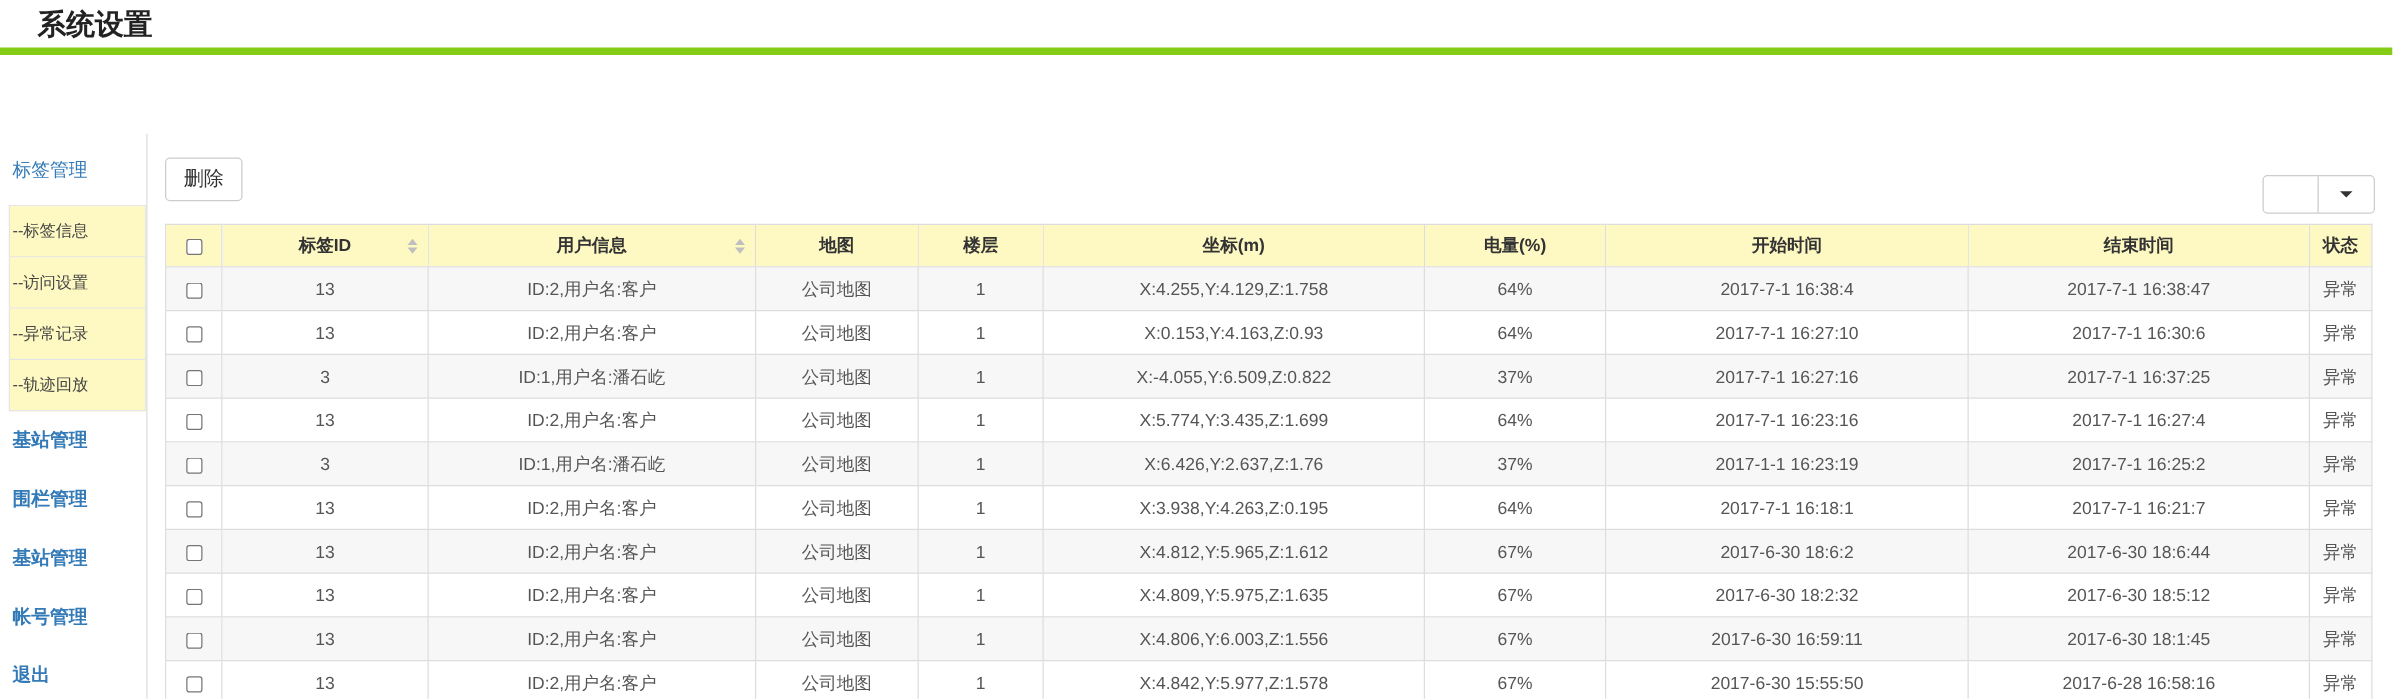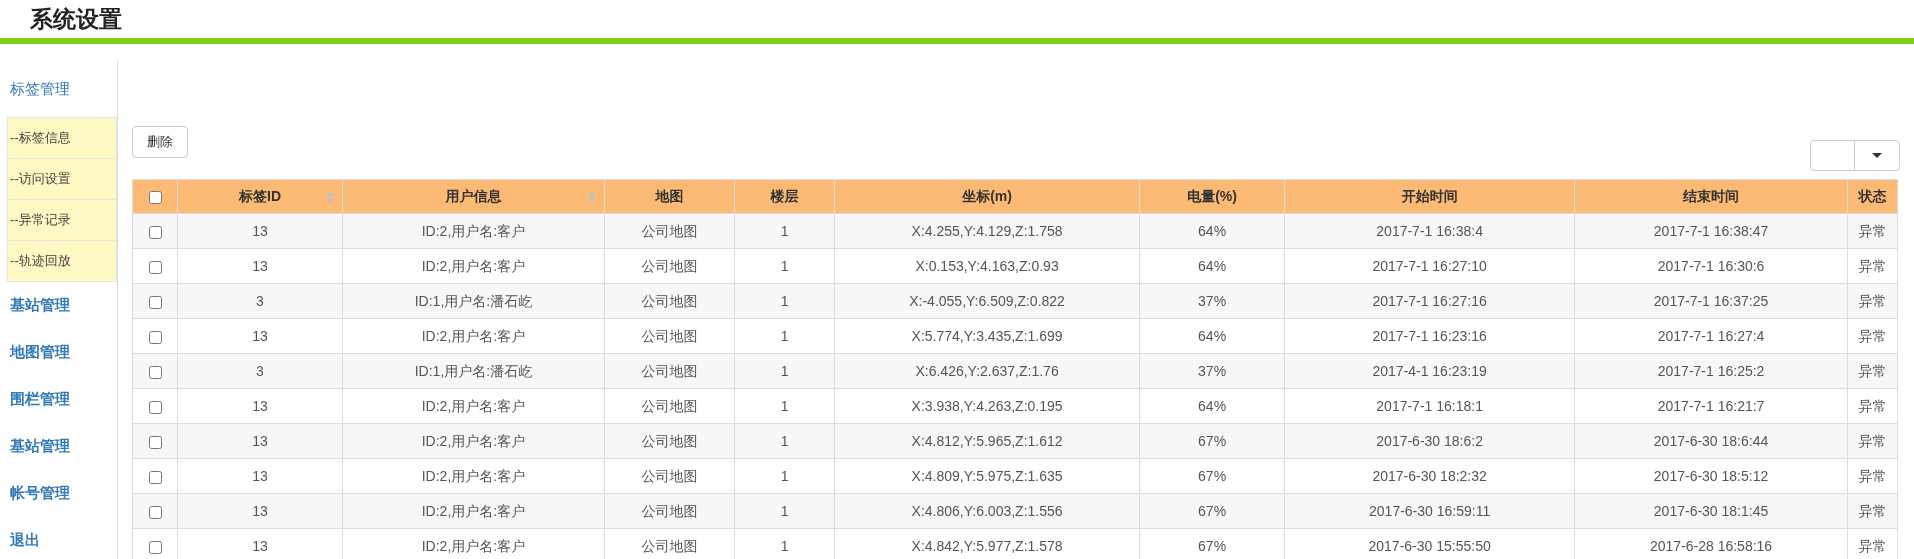--- a/index.html
+++ b/index.html
@@ -15,30 +15,30 @@
   
   .content{display:flex;height:520px;align-items:flex-end;}
   .sidebar{width:118px;flex:0 0 118px;border-right:1px solid var(--border);padding-top:10px;box-sizing:border-box;}
   .nav-primary{color:var(--link);font-size:15px;padding:10px 0 10px 10px;cursor:pointer;white-space:nowrap;}
   #nav-rest .nav-primary{padding:14px 0 14px 10px;font-weight:bold;}
   .nav-sub{list-style:none;margin:8px 0 0 7px;padding:0;border:1px solid #e5e5e5;border-bottom:none;}
   .nav-sub li{border-bottom:1px solid #e5e5e5;padding:11px 2px 11px 2px;font-size:13px;color:#444;cursor:pointer;white-space:nowrap;background:#fef9c3;}
   .main{flex:1;padding:0 16px 0 14px;min-width:0;}
   
   .toolbar{position:relative;height:63px;}
-  .btn-delete{position:absolute;left:0;top:10px;padding:6px 14px;font-size:13px;color:#333;background:#fff;border:1px solid #ccc;border-radius:4px;cursor:pointer;font-family:inherit;}
+  .btn-delete{position:absolute;left:0;top:10px;padding:6px 14px;font-size:16px;color:#333;background:#fff;border:1px solid #ccc;border-radius:4px;cursor:pointer;font-family:inherit;}
   .page-size{position:absolute;right:-2px;bottom:8px;width:90px;height:31px;border:1px solid #ccc;border-radius:4px;display:flex;box-sizing:border-box;background:#fff;cursor:pointer;}
   .ps-value{flex:1;border-right:1px solid #ccc;font-size:13px;line-height:29px;text-align:center;color:#333;}
   .ps-btn{width:44px;display:flex;align-items:center;justify-content:center;}
   .caret{display:inline-block;width:0;height:0;border-left:5px solid transparent;border-right:5px solid transparent;border-top:5px solid #333;}
   
   table{width:100%;border-collapse:collapse;table-layout:fixed;font-size:14px;}
   th,td{border:1px solid var(--border);text-align:center;padding:0 2px;height:33px;line-height:33px;overflow:hidden;white-space:nowrap;box-sizing:border-box;}
   td{height:34px;line-height:34px;color:#555;}
-  th{font-weight:bold;color:#333;position:relative;background:#fdba74;}
+  th{font-weight:bold;color:#333;position:relative;background:#fef9c3;}
   tbody tr:nth-child(odd) td{background:var(--stripe);}
   tbody tr:nth-child(even) td{background:#fff;}
   input[type=checkbox]{width:13px;height:13px;margin:0;vertical-align:middle;cursor:pointer;}
   col.c0{width:2.55%}col.c1{width:9.35%}col.c2{width:14.84%}col.c3{width:7.37%}col.c4{width:5.67%}
   col.c5{width:17.28%}col.c6{width:8.22%}col.c7{width:16.43%}col.c8{width:15.46%}col.c9{width:2.83%}
   .sort-icon{position:absolute;right:8px;top:50%;margin-top:-7px;width:8px;height:14px;display:inline-block;cursor:pointer;}
   .sort-icon::before{content:"";position:absolute;top:1px;left:0;border-left:4px solid transparent;border-right:4px solid transparent;border-bottom:5px solid #bfbfbf;}
   .sort-icon::after{content:"";position:absolute;bottom:1px;left:0;border-left:4px solid transparent;border-right:4px solid transparent;border-top:5px solid #bfbfbf;}
 </style>
 </head>
@@ -53,21 +53,20 @@
   <aside class="sidebar">
     <div class="nav-primary">标签管理</div>
     <ul class="nav-sub" id="nav-sub">
         <li>--标签信息</li>
         <li>--访问设置</li>
         <li>--异常记录</li>
         <li>--轨迹回放</li>
       </ul>
     <nav id="nav-rest">
         <div class="nav-primary">基站管理</div>
-        <div class="nav-primary">地图管理</div>
         <div class="nav-primary">围栏管理</div>
         <div class="nav-primary">基站管理</div>
         <div class="nav-primary">帐号管理</div>
         <div class="nav-primary">退出</div>
       </nav>
   </aside>
 
   <main class="main">
     <div class="toolbar">
       <button class="btn-delete">删除</button>
@@ -158,21 +157,21 @@
             <td>异常</td>
           </tr>
           <tr>
             <td><input type="checkbox" style=""></td>
             <td>3</td>
             <td>ID:1,用户名:潘石屹</td>
             <td>公司地图</td>
             <td>1</td>
             <td>X:6.426,Y:2.637,Z:1.76</td>
             <td>37%</td>
-            <td>2017-4-1 16:23:19</td>
+            <td>2017-1-1 16:23:19</td>
             <td>2017-7-1 16:25:2</td>
             <td>异常</td>
           </tr>
           <tr>
             <td><input type="checkbox" style=""></td>
             <td>13</td>
             <td>ID:2,用户名:客户</td>
             <td>公司地图</td>
             <td>1</td>
             <td>X:3.938,Y:4.263,Z:0.195</td>

